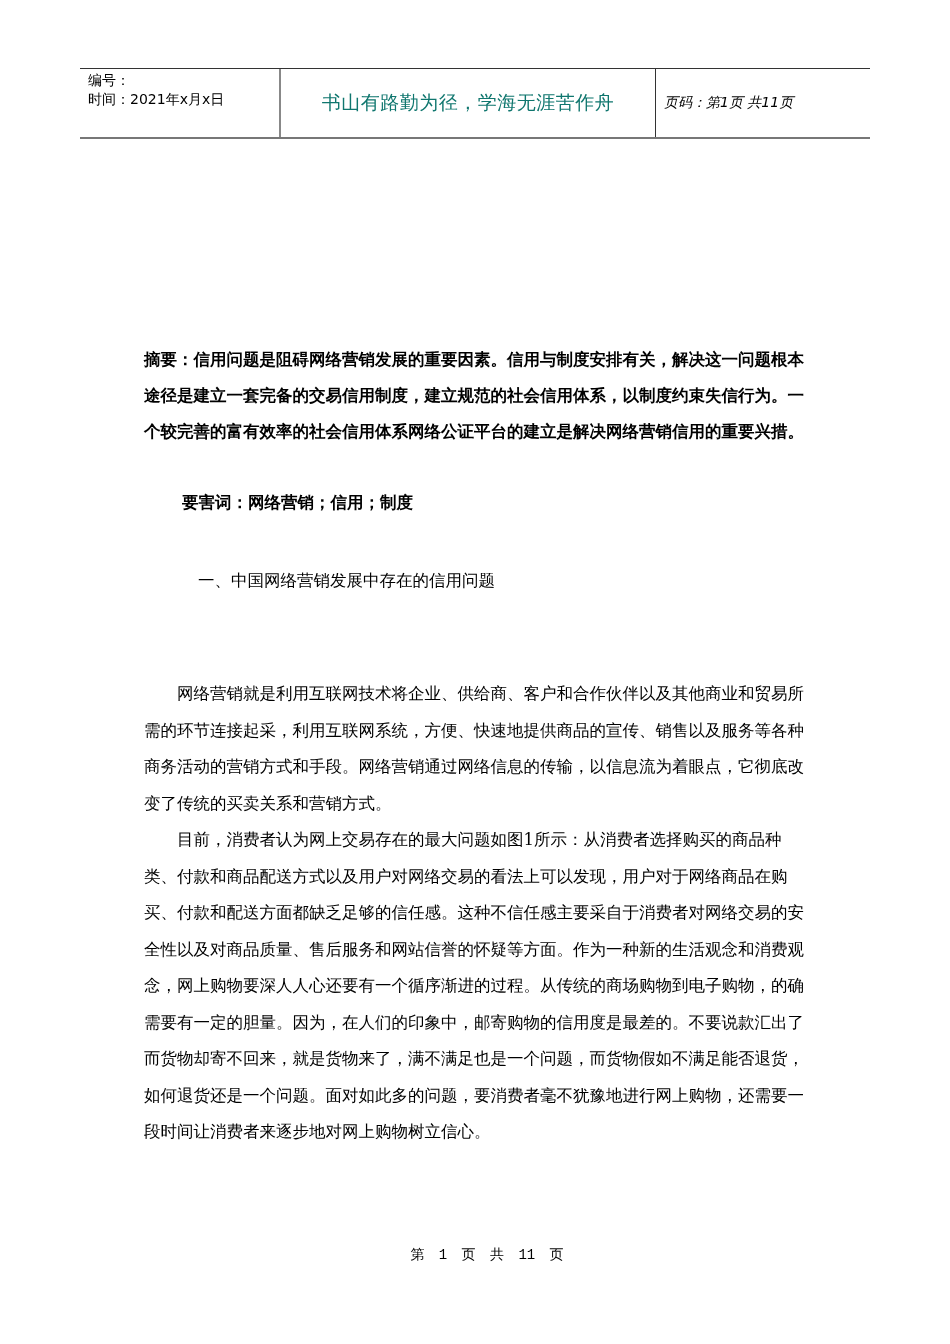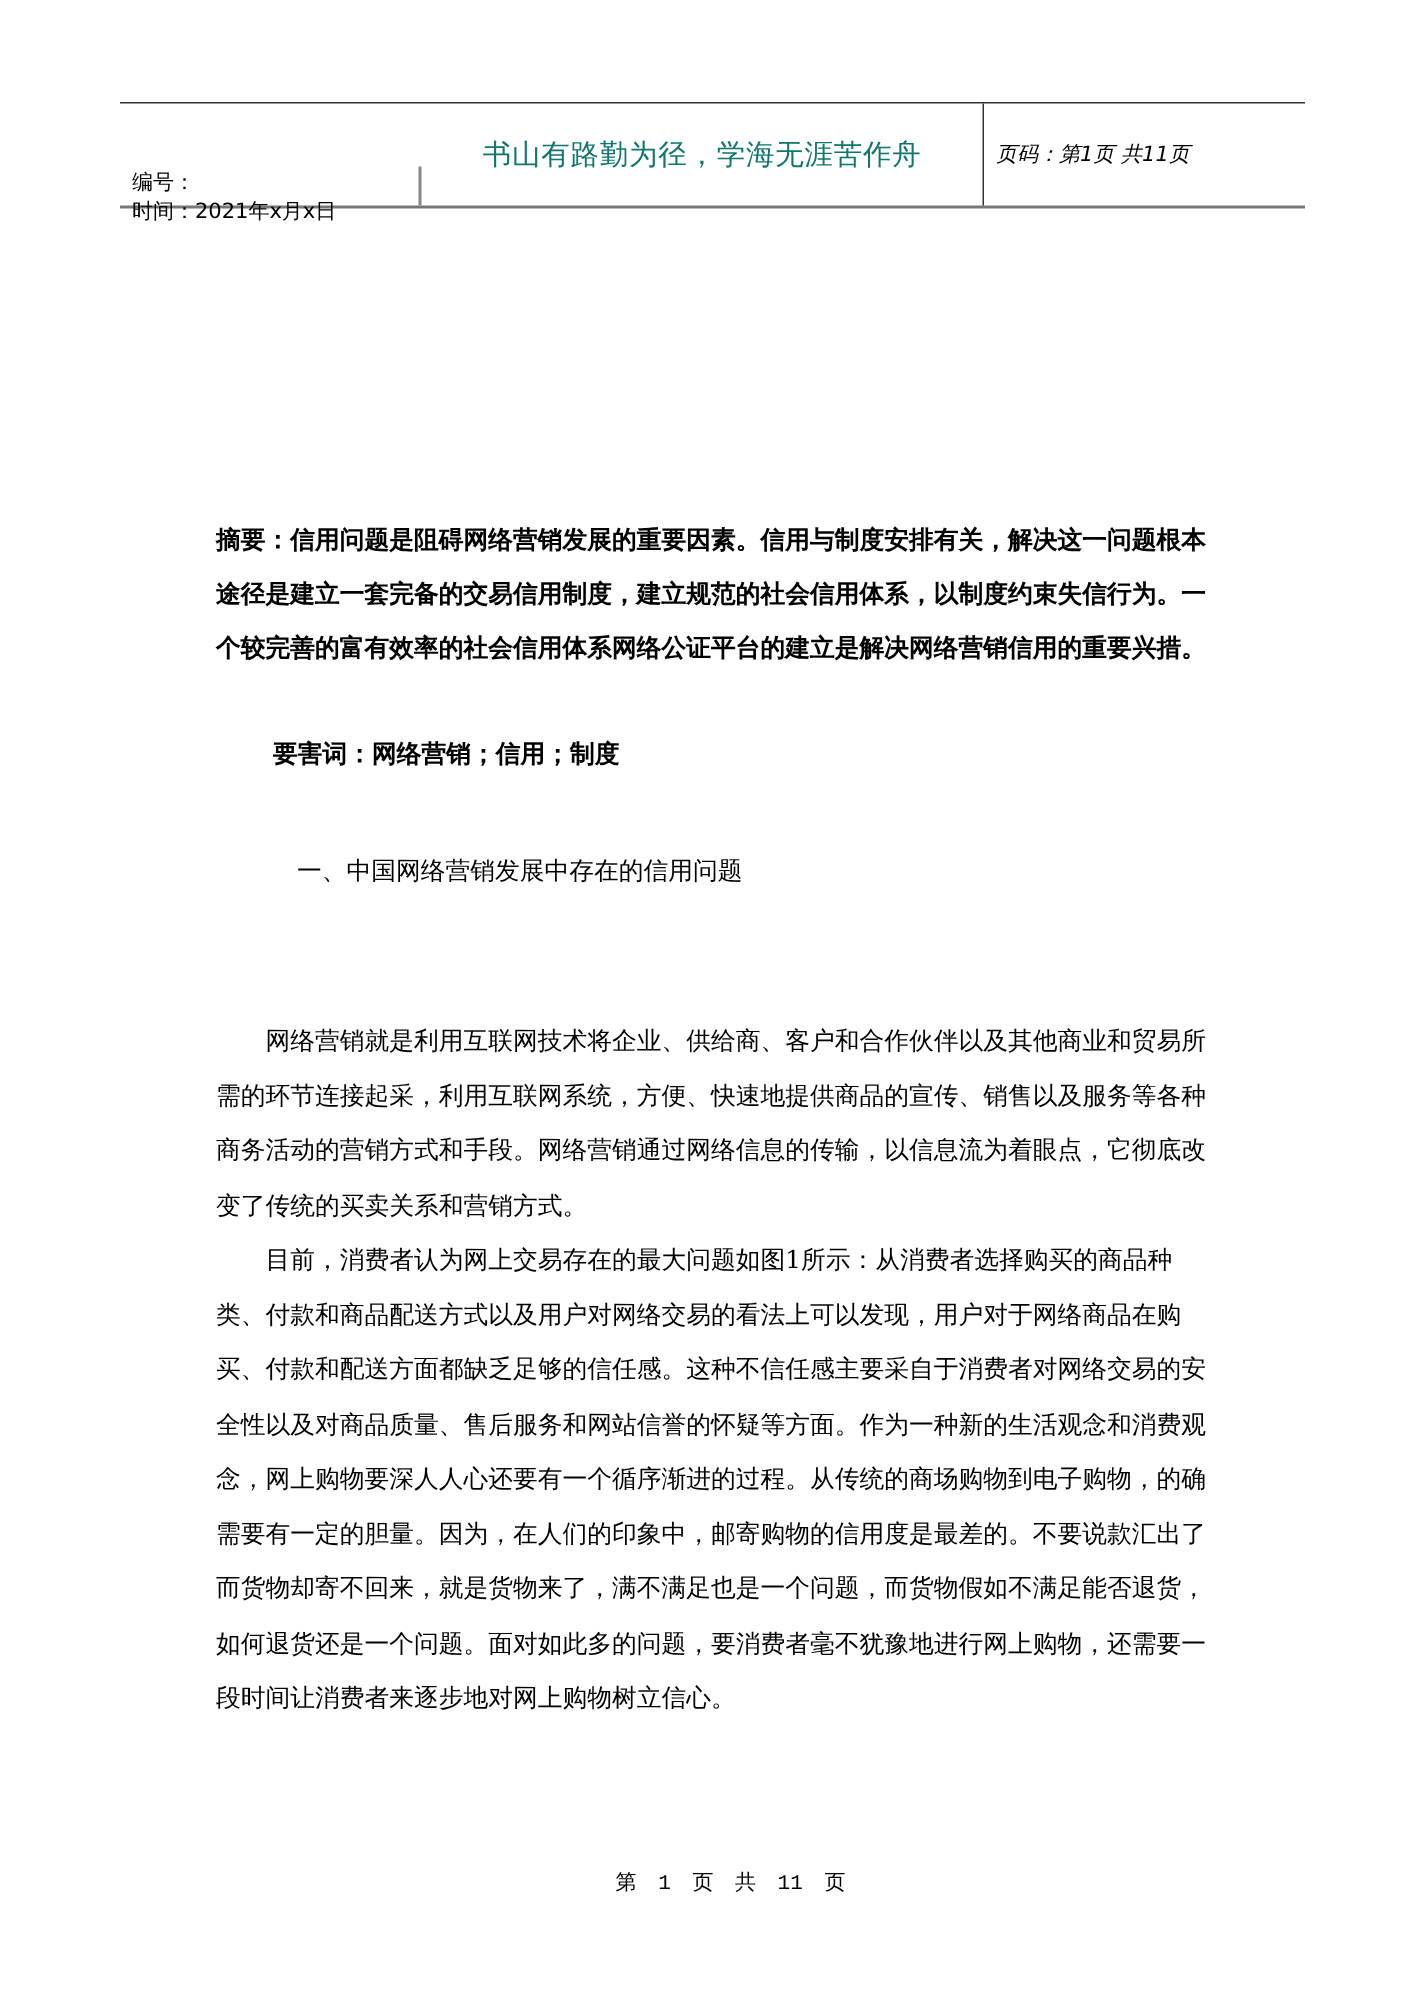--- a/index.html
+++ b/index.html
@@ -1,21 +1,21 @@
 <!DOCTYPE html>
 <html><head>
 <meta charset="utf-8">
 <style>
   html, body { margin:0; padding:0; background:#ffffff; }
   body { width:950px; height:1344px; position:relative; overflow:hidden;
          font-family:"DejaVu Serif","Liberation Serif",serif; color:#000; }
   .hdr { position:absolute; left:80px; top:68px; width:790px; height:68px;
          border-top:1px solid #333; border-bottom:2px solid #777; display:flex; }
   .hdr .c1 { width:201px; border-right:2px solid #888; padding:2px 0 0 8px; box-sizing:border-box;
-             font-family:"DejaVu Sans","Liberation Sans",sans-serif; font-size:14px; line-height:19px;margin-top:42px; }
+             font-family:"DejaVu Sans","Liberation Sans",sans-serif; font-size:14px; line-height:19px; }
   .hdr .c2 { width:375px; border-right:1px solid #333; box-sizing:border-box; display:flex; align-items:center; justify-content:center;
              color:#0f766e; font-family:"DejaVu Sans","Liberation Sans",sans-serif; font-size:19px; letter-spacing:0.5px; }
   .hdr .c3 { flex:1; display:flex; align-items:center; padding-left:8px;
              font-family:"DejaVu Sans","Liberation Sans",sans-serif; font-size:14px;font-style:italic; }
   .body { position:absolute; left:144px; width:662px; }
   .abs { top:342px; font-family:"DejaVu Sans","Liberation Sans",sans-serif; font-weight:bold; font-size:16.5px; line-height:36px; }
   .kw { position:absolute; left:182px; top:492px; font-family:"DejaVu Sans","Liberation Sans",sans-serif; font-weight:bold; font-size:16.5px; }
   .sec { position:absolute; left:198px; top:570px; font-size:16.5px; }
   .p1 { top:676px; font-size:16.5px; line-height:36.5px; }
   .p { margin:0; text-indent:2em; }

